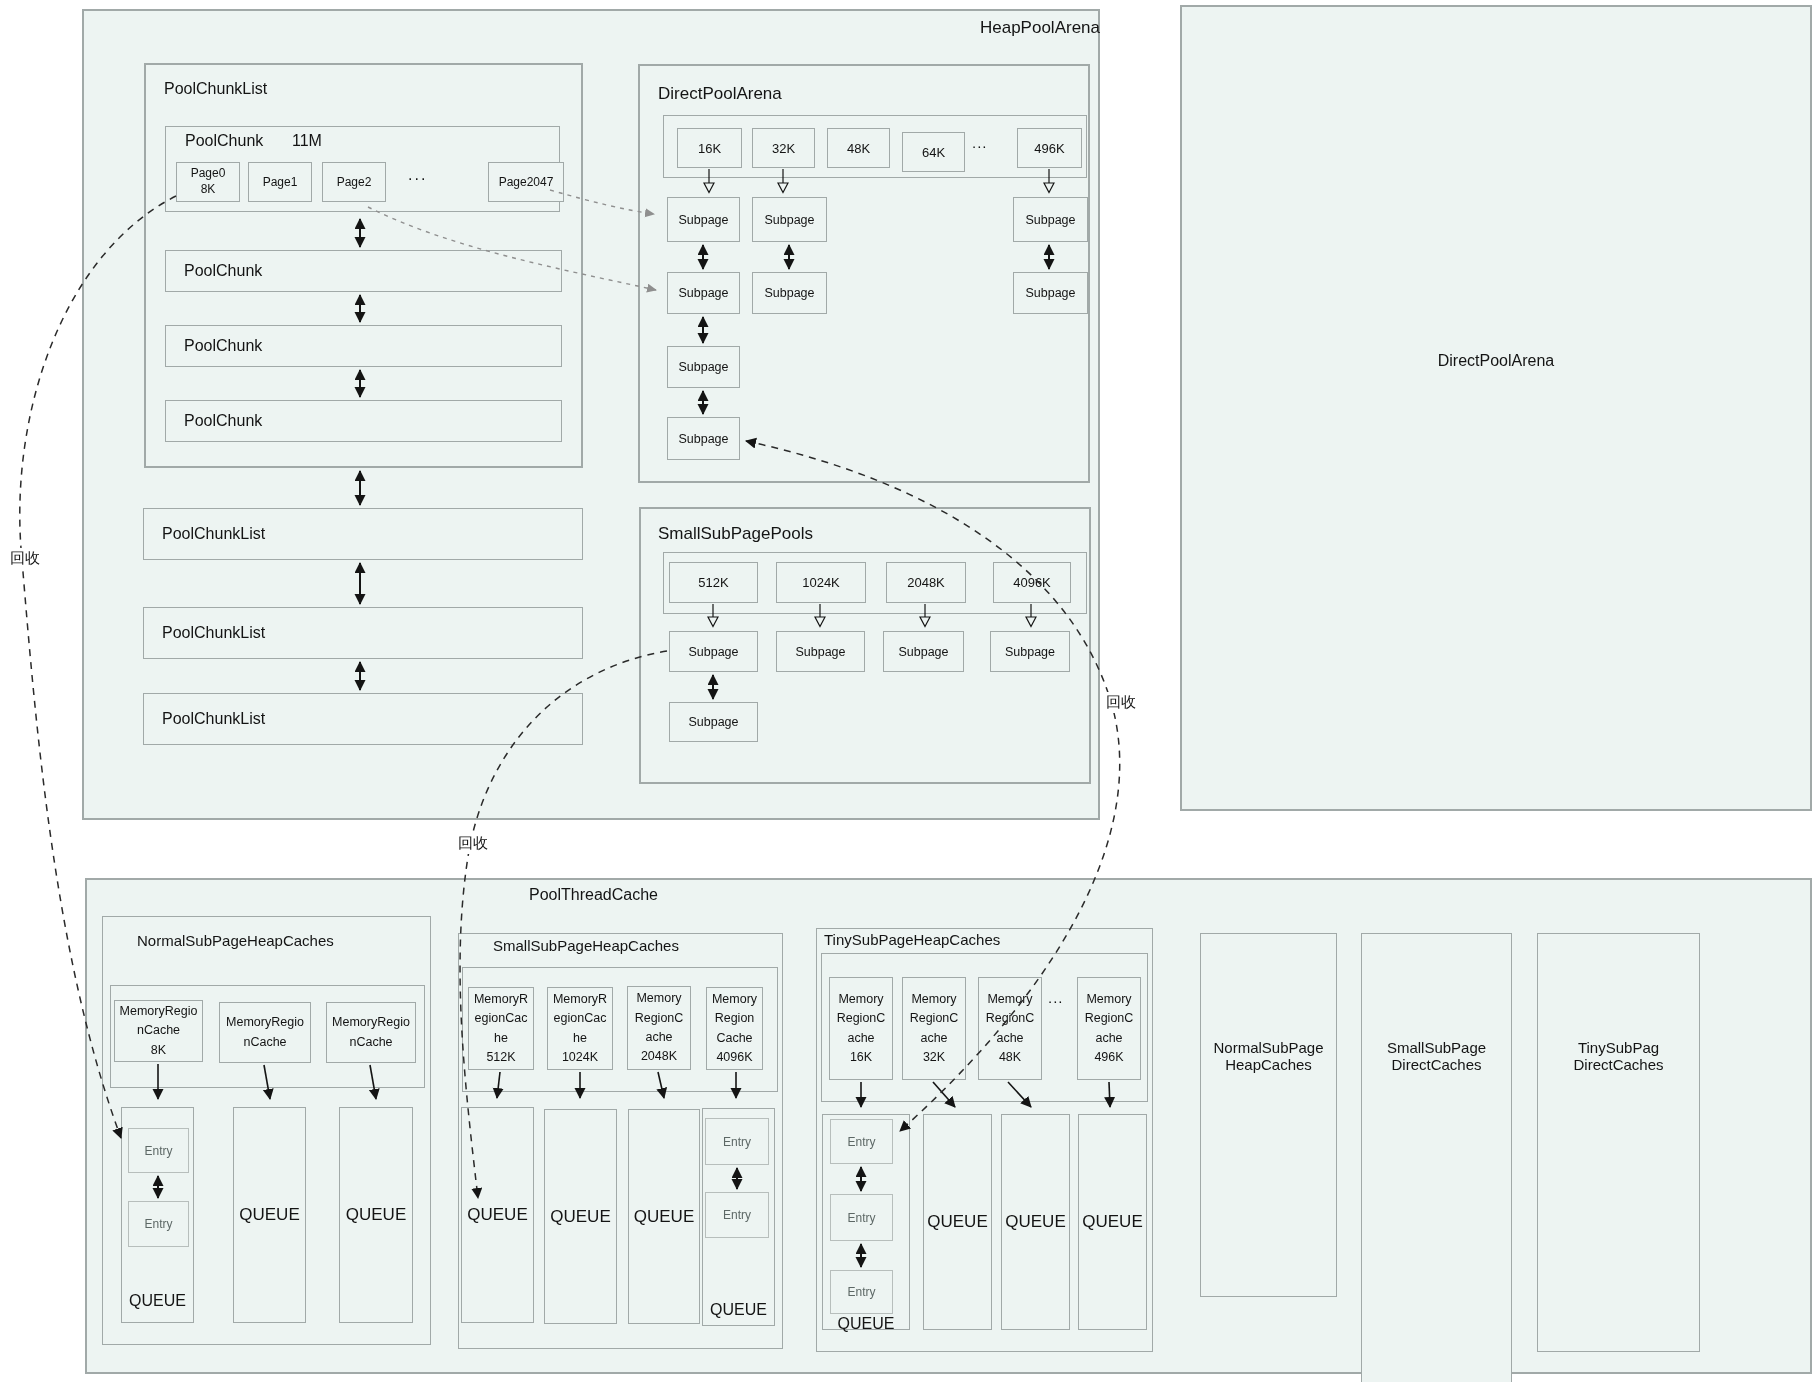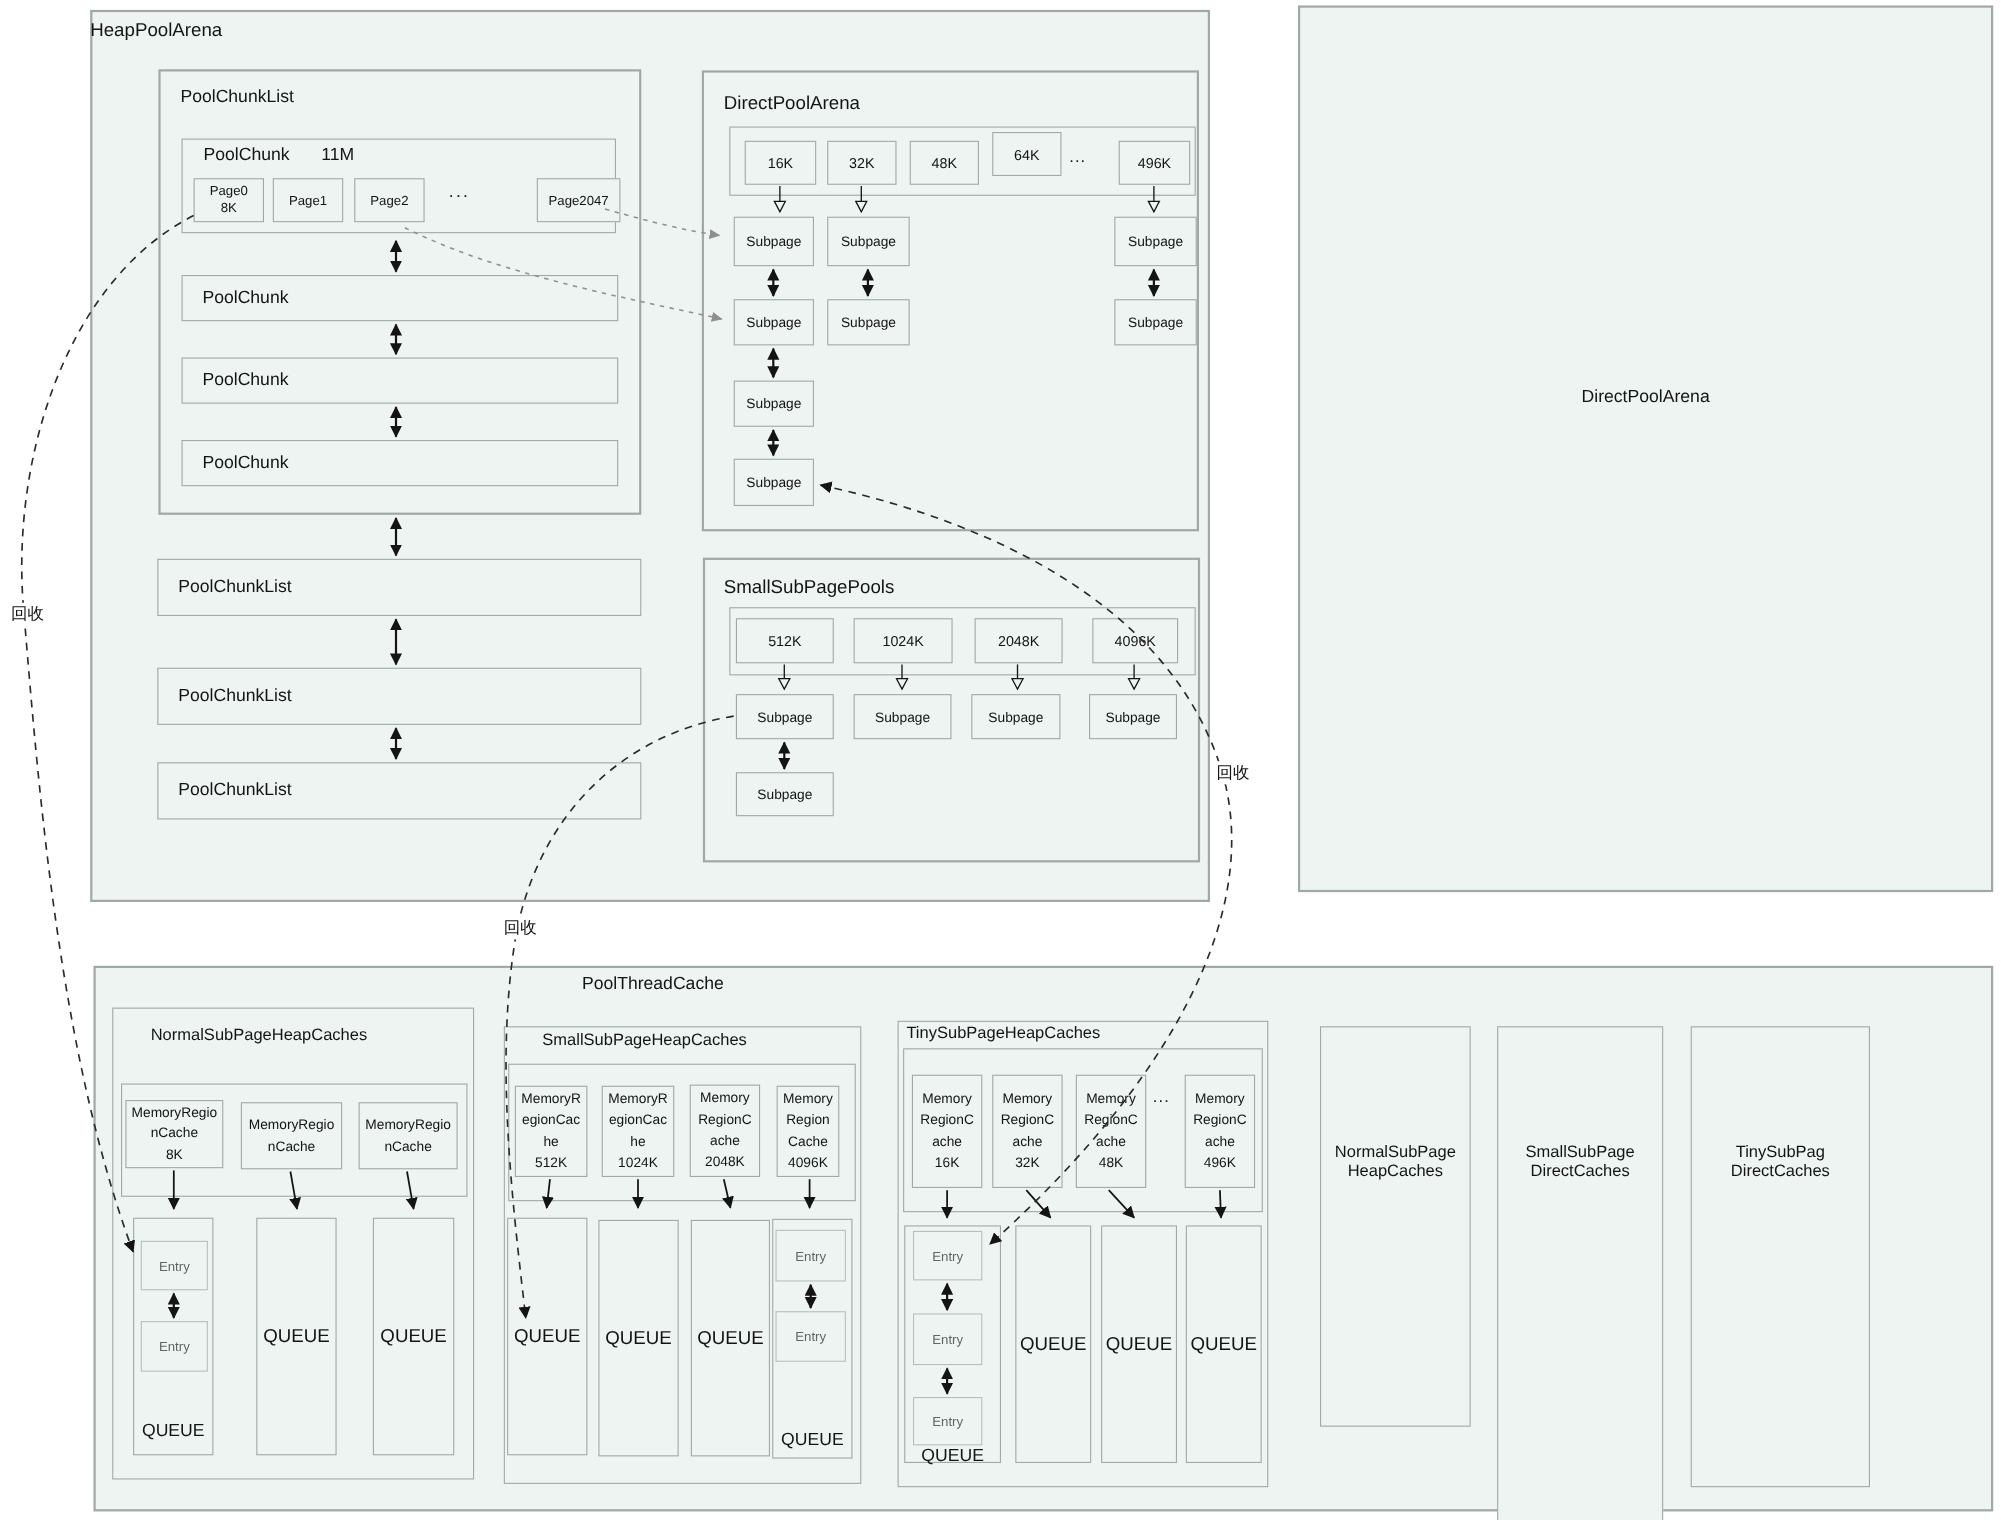--- a/index.html
+++ b/index.html
@@ -23,21 +23,21 @@
   .pre{white-space:pre-line;}
   #overlay{position:absolute;left:0;top:0;z-index:10;pointer-events:none;}
   .qbot{position:absolute;left:0;right:0;text-align:center;font-size:16px;}
 </style>
 </head>
 <body>
 
 <div id="canvas">
 
   <div class="b" style="left:82px;top:9px;width:1018px;height:811px;"></div>
-  <div class="lbl title17" style="left:82px;top:18px;width:1018px;text-align:left;">HeapPoolArena</div>
+  <div class="lbl title17" style="left:82px;top:18px;width:1018px;text-align:right;">HeapPoolArena</div>
 
   <div class="b" style="left:1180px;top:5px;width:632px;height:806px;"></div>
   <div class="lbl title16" style="left:1180px;top:352px;width:632px;text-align:center;">DirectPoolArena</div>
 
   <div class="b" style="left:144px;top:63px;width:439px;height:405px;"></div>
   <div class="lbl title16" style="left:164px;top:80px;">PoolChunkList</div>
 
   <div class="b thin" style="left:165px;top:126px;width:395px;height:86px;"></div>
   <div class="lbl title16" style="left:185px;top:132px;">PoolChunk</div>
   <div class="lbl title16" style="left:292px;top:132px;">11M</div>
@@ -58,21 +58,21 @@
   <div class="b thin bar" style="left:143px;top:508px;width:440px;height:52px;">PoolChunkList</div>
   <div class="b thin bar" style="left:143px;top:607px;width:440px;height:52px;">PoolChunkList</div>
   <div class="b thin bar" style="left:143px;top:693px;width:440px;height:52px;">PoolChunkList</div>
 
   <div class="b" style="left:638px;top:64px;width:452px;height:419px;"></div>
   <div class="lbl title17" style="left:658px;top:84px;">DirectPoolArena</div>
   <div class="b thin" style="left:663px;top:115px;width:424px;height:63px;"></div>
   <div class="b thin cc sz" style="left:677px;top:128px;width:65px;height:40px;">16K</div>
   <div class="b thin cc sz" style="left:752px;top:128px;width:63px;height:40px;">32K</div>
   <div class="b thin cc sz" style="left:827px;top:128px;width:63px;height:40px;">48K</div>
-  <div class="b thin cc sz" style="left:902px;top:120px;width:63px;height:40px;">64K</div>
+  <div class="b thin cc sz" style="left:902px;top:132px;width:63px;height:40px;">64K</div>
   <div class="lbl" style="left:972px;top:134px;font-size:15px;letter-spacing:1px;">...</div>
   <div class="b thin cc sz" style="left:1017px;top:128px;width:65px;height:40px;">496K</div>
 
   <div class="b thin cc sp" style="left:667px;top:197px;width:73px;height:45px;">Subpage</div>
   <div class="b thin cc sp" style="left:667px;top:272px;width:73px;height:42px;">Subpage</div>
   <div class="b thin cc sp" style="left:667px;top:346px;width:73px;height:42px;">Subpage</div>
   <div class="b thin cc sp" style="left:667px;top:417px;width:73px;height:43px;">Subpage</div>
   <div class="b thin cc sp" style="left:752px;top:197px;width:75px;height:45px;">Subpage</div>
   <div class="b thin cc sp" style="left:752px;top:272px;width:75px;height:42px;">Subpage</div>
   <div class="b thin cc sp" style="left:1013px;top:197px;width:75px;height:45px;">Subpage</div>

